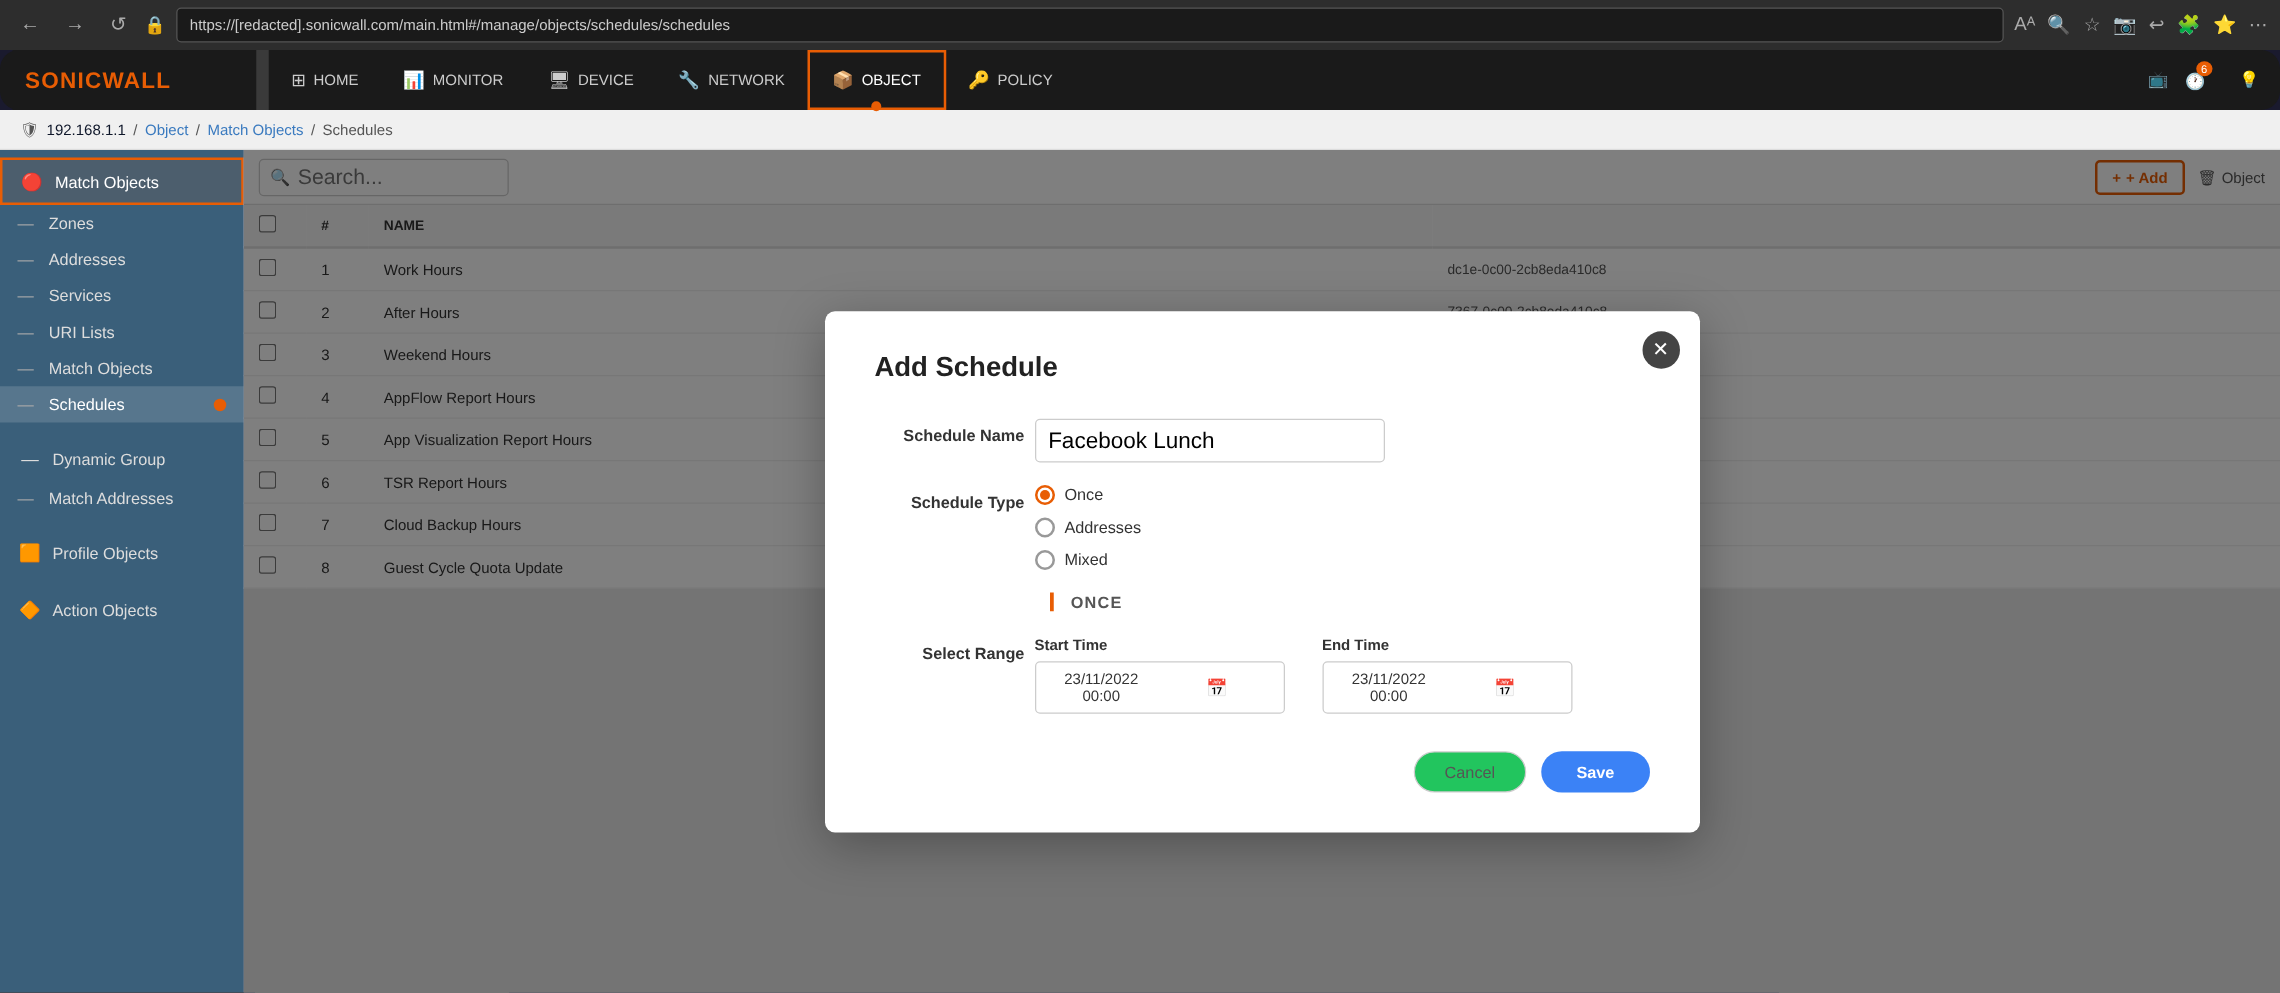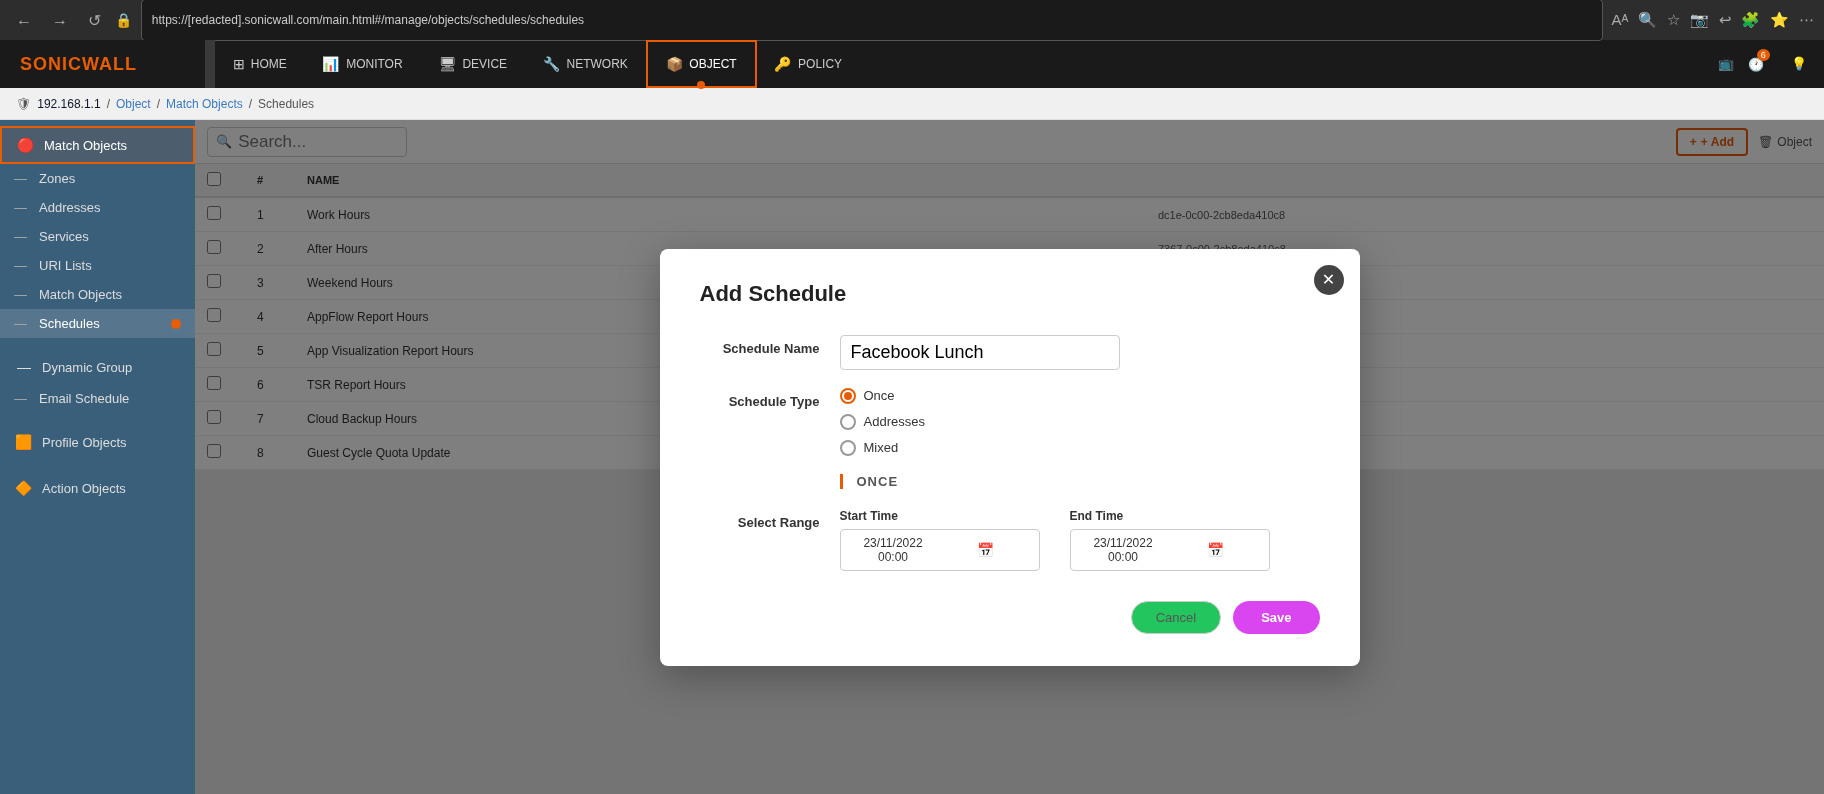--- a/index.html
+++ b/index.html
@@ -23,36 +23,37 @@
       padding: 4px 6px;
     }
     .browser-url {
       flex: 1;
       background: #1a1a1a;
       border: 1px solid #555;
       border-radius: 4px;
       color: #ccc;
       font-size: 12px;
       padding: 4px 10px;
-      height: 42px;
+      height: 28px;
     }
     .browser-icons {
       display: flex;
       gap: 10px;
       color: #aaa;
       font-size: 15px;
     }
 
     
     .top-nav {
       background: #1a1a1a;
       height: 48px;
       display: flex;
       align-items: center;
       padding: 0 0 0 10px;
+      border-radius: 15px;
     }
     .logo-area {
       background: #1a1a1a;
       width: 195px;
       display: flex;
       align-items: center;
       padding-left: 10px;
       height: 48px;
     }
     .logo-text {
@@ -301,21 +302,21 @@
       font-size: 16px;
       cursor: pointer;
       display: flex;
       align-items: center;
       justify-content: center;
     }
     .form-row {
       display: flex;
       align-items: flex-start;
       margin-bottom: 18px;
-      gap: 20px;
+      gap: 8px;
     }
     .form-label {
       font-size: 13px;
       font-weight: bold;
       color: #333;
       width: 120px;
       text-align: right;
       padding-top: 6px;
       flex-shrink: 0;
     }
@@ -410,21 +411,21 @@
     .cancel-btn {
       border: 1px solid #ccc;
       background: #22c55e;
       color: #555;
       padding: 8px 24px;
       border-radius: 20px;
       cursor: pointer;
       font-size: 13px;
     }
     .save-btn {
-      background: #d946ef;
+      background: #3b82f6;
       color: white;
       border: none;
       padding: 4px 28px;
       border-radius: 20px;
       cursor: pointer;
       font-size: 13px;
       font-weight: bold;
     }
 
     
@@ -539,21 +540,21 @@
       </div>
     </div>
 
     <div class="sidebar-section">
       <div class="sidebar-item">
         <span class="sidebar-item-icon">—</span>
         <span class="sidebar-item-label">Dynamic Group</span>
       </div>
       <div class="sidebar-item">
         <span class="dash">—</span>
-        <span class="sidebar-item-label">Email Schedule</span>
+        <span class="sidebar-item-label">Match Addresses</span>
       </div>
     </div>
 
     <div class="sidebar-section">
       <div class="sidebar-item">
         <span class="sidebar-item-icon">🟧</span>
         <span class="sidebar-item-label">Profile Objects</span>
       </div>
     </div>
 

